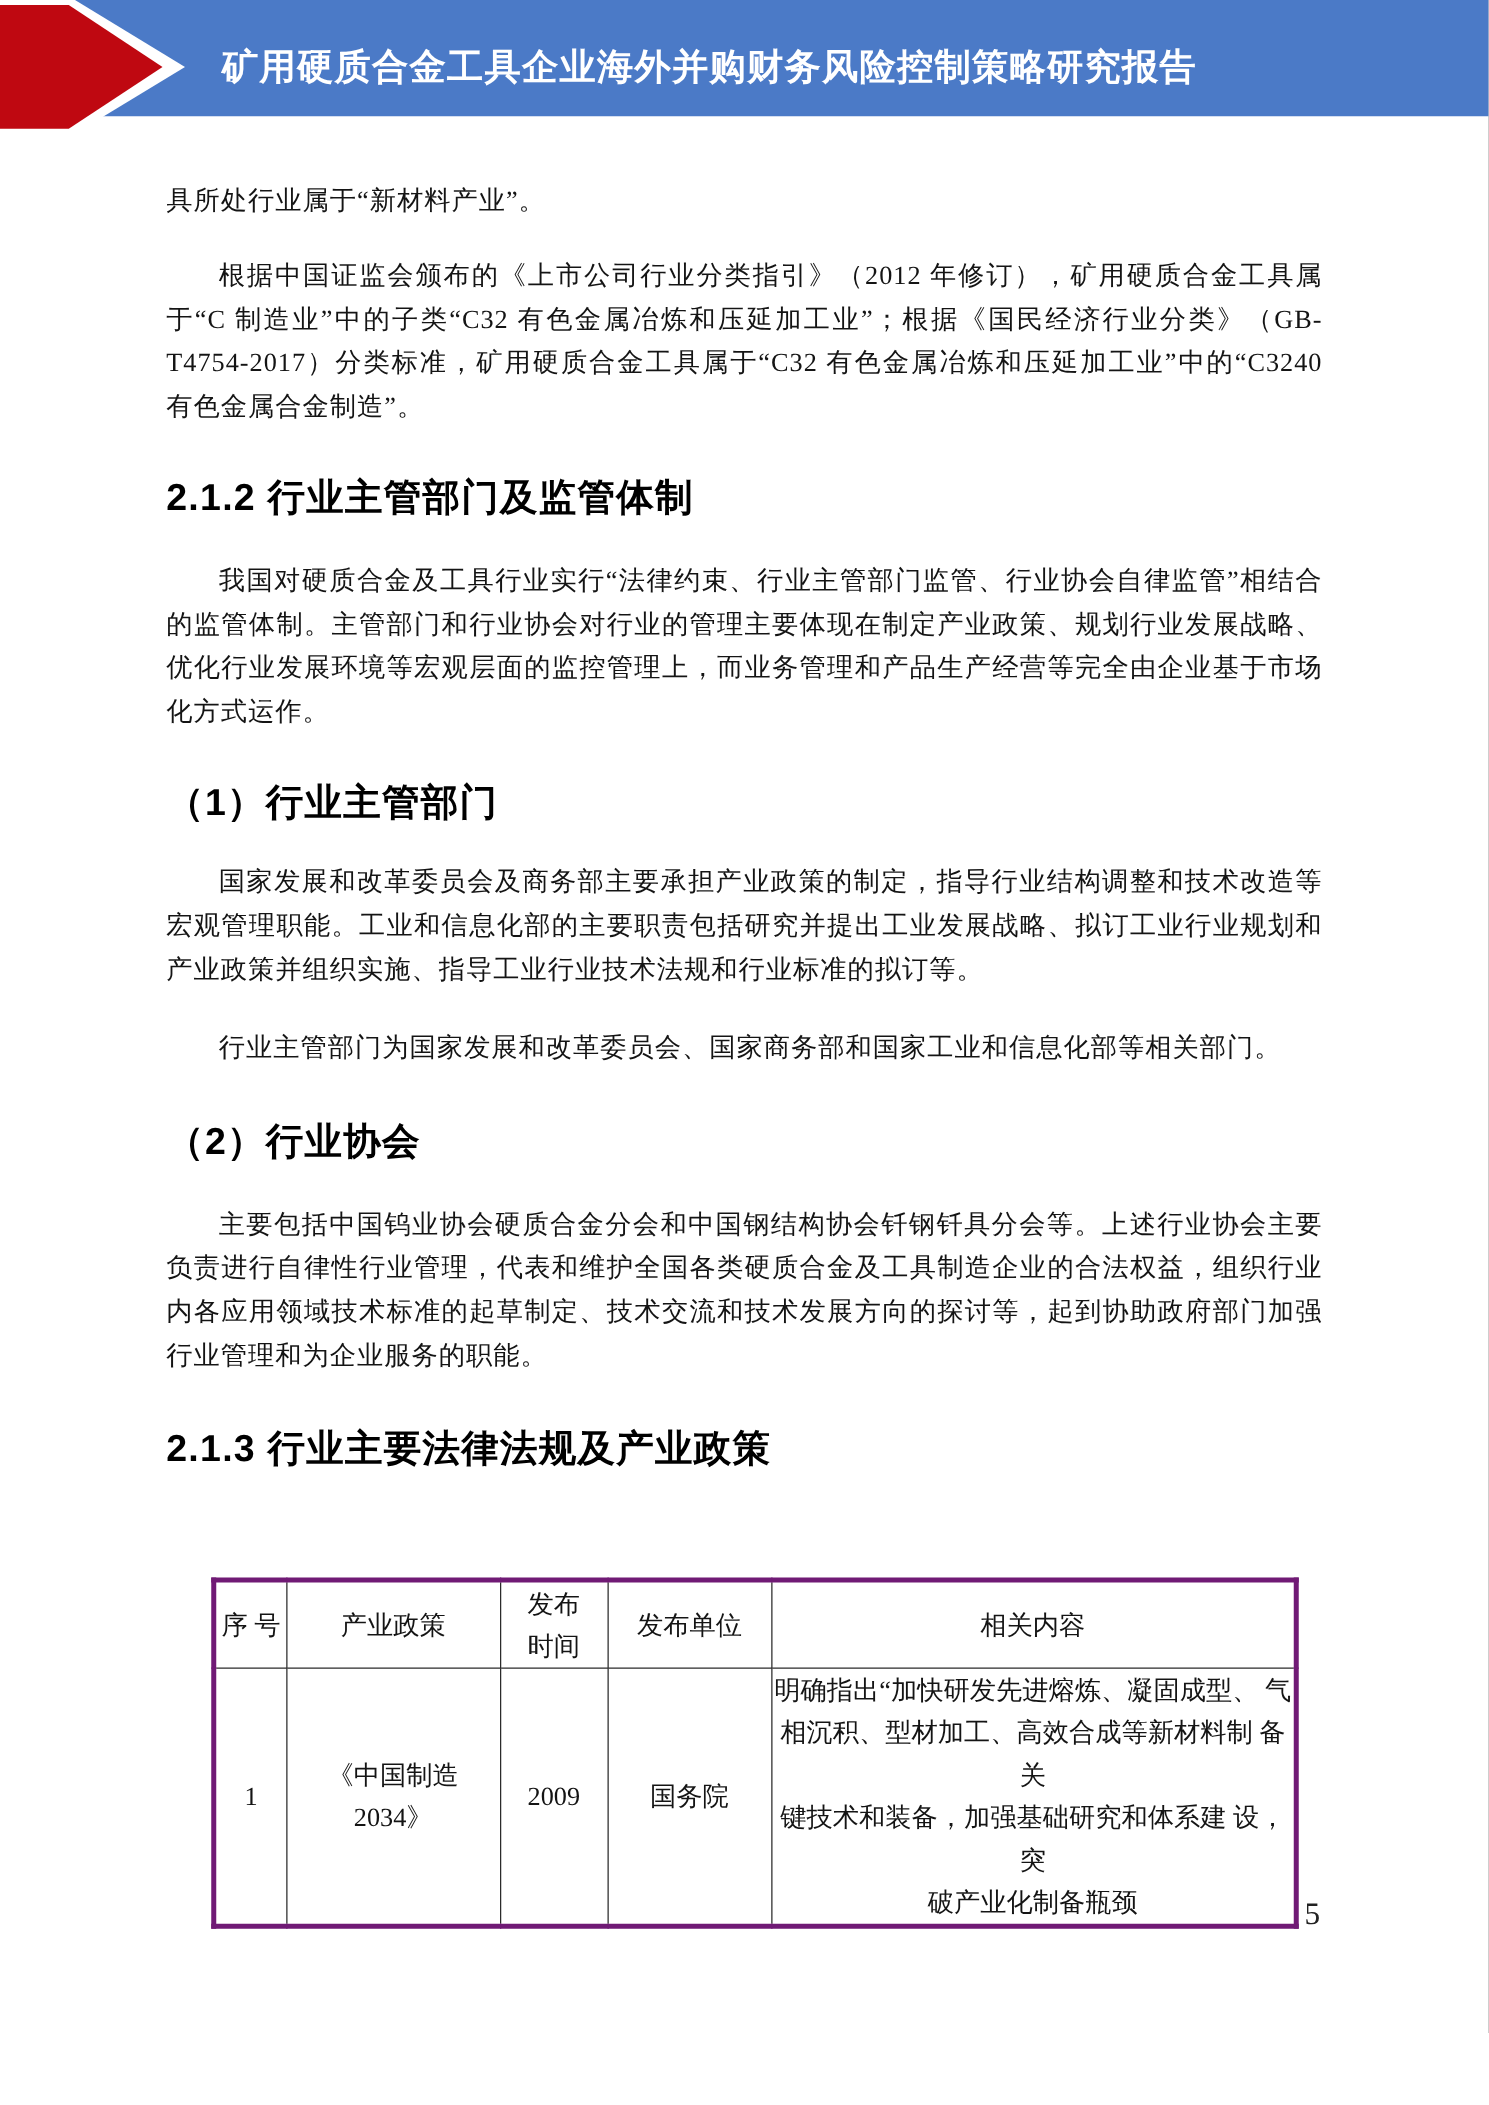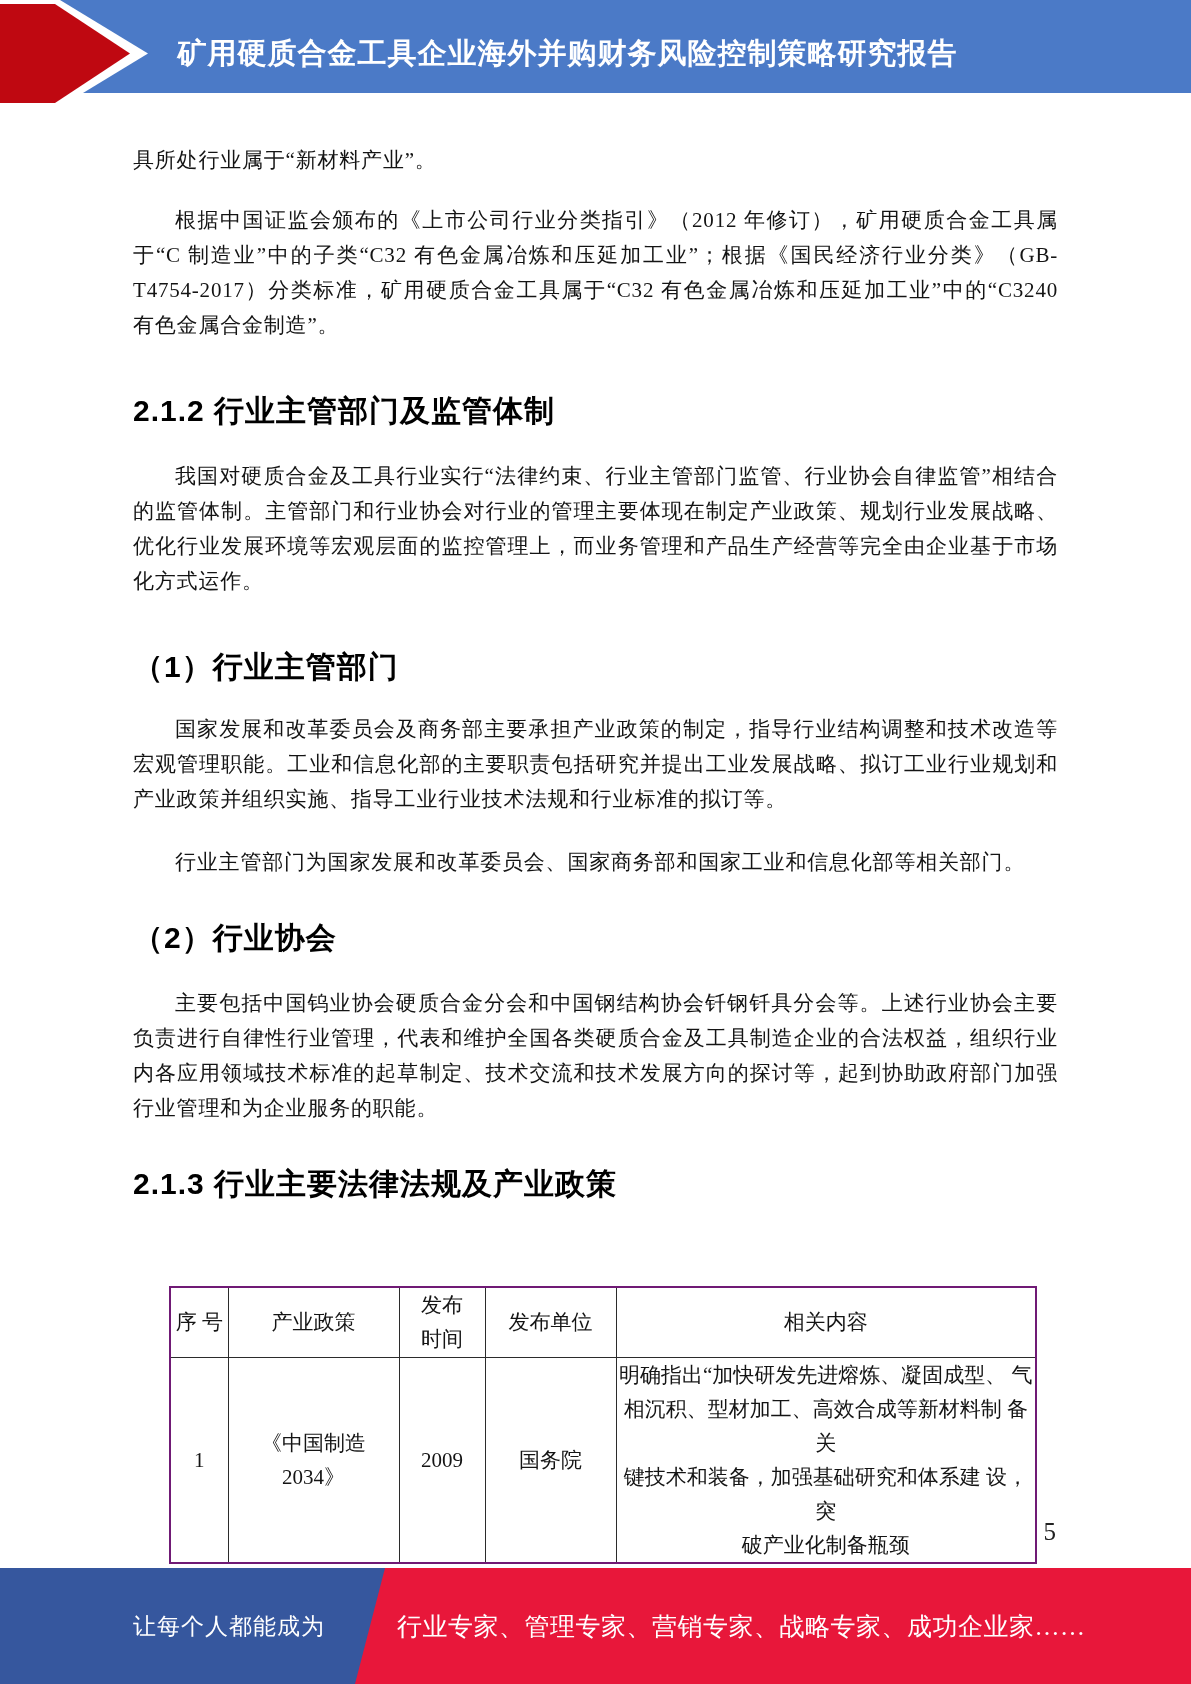--- a/index.html
+++ b/index.html
@@ -36,41 +36,41 @@
     font-size:21px; line-height:35px; letter-spacing:0.8px;
     text-align:justify; text-indent:2em;
     margin:25px 0 0 0;
   }
   .para.no-indent { text-indent:0; margin-top:36px; }
   .para.tight { margin-top:28px; }
   .sec-heading {
     font-family:"Liberation Sans","DejaVu Sans",sans-serif;
     font-weight:bold; font-size:30px; line-height:40px;
     letter-spacing:1px; color:#000;
-    margin:48px 0 0 0;
+    margin:36px 0 0 0;
   }
   .sec-heading.mt38 { margin-top:38px; }
 
   
   .policy-table {
     margin:82px 0 0 36px;
     border-collapse:collapse;
     table-layout:fixed;
     width:866px;
     font-size:21px;
   }
   .policy-table td, .policy-table th {
     border:1px solid #2b2b2b;
     font-weight:normal;
     padding:0;
     vertical-align:middle;
     text-align:center;
     line-height:34px;
   }
-  .policy-table { border:2px solid #701a75; }
+  .policy-table { border:4px solid #701a75; }
   .policy-table thead tr { height:70px; }
   .policy-table tbody tr { height:136px; }
   .th-serial { vertical-align:bottom; padding-bottom:8px; }
   .th-wrap { white-space:pre-line; }
   .cell-policy {
     text-align:left; padding-left:12px;
     white-space:pre-line; line-height:35px;
   }
   .cell-content {
     text-align:left; vertical-align:top;
@@ -169,20 +169,14 @@
 相沉积、型材加工、高效合成等新材料制 备关
 键技术和装备，加强基础研究和体系建 设，突
 破产业化制备瓶颈</td>
         </tr>
       </tbody>
     </table>
   </div>
 
   <div class="page-number">5</div>
 
-  <div class="footer-band">
-    <div class="footer-red" style="background-color: rgb(232, 23, 58);"></div>
-    <div class="footer-blue" style="background-color: rgb(54, 87, 158);"></div>
-    <div class="footer-left-text">让每个人都能成为</div>
-    <div class="footer-right-text">行业专家、管理专家、营销专家、战略专家、成功企业家……</div>
-  </div>
 
 </div>
 
 </body></html>

